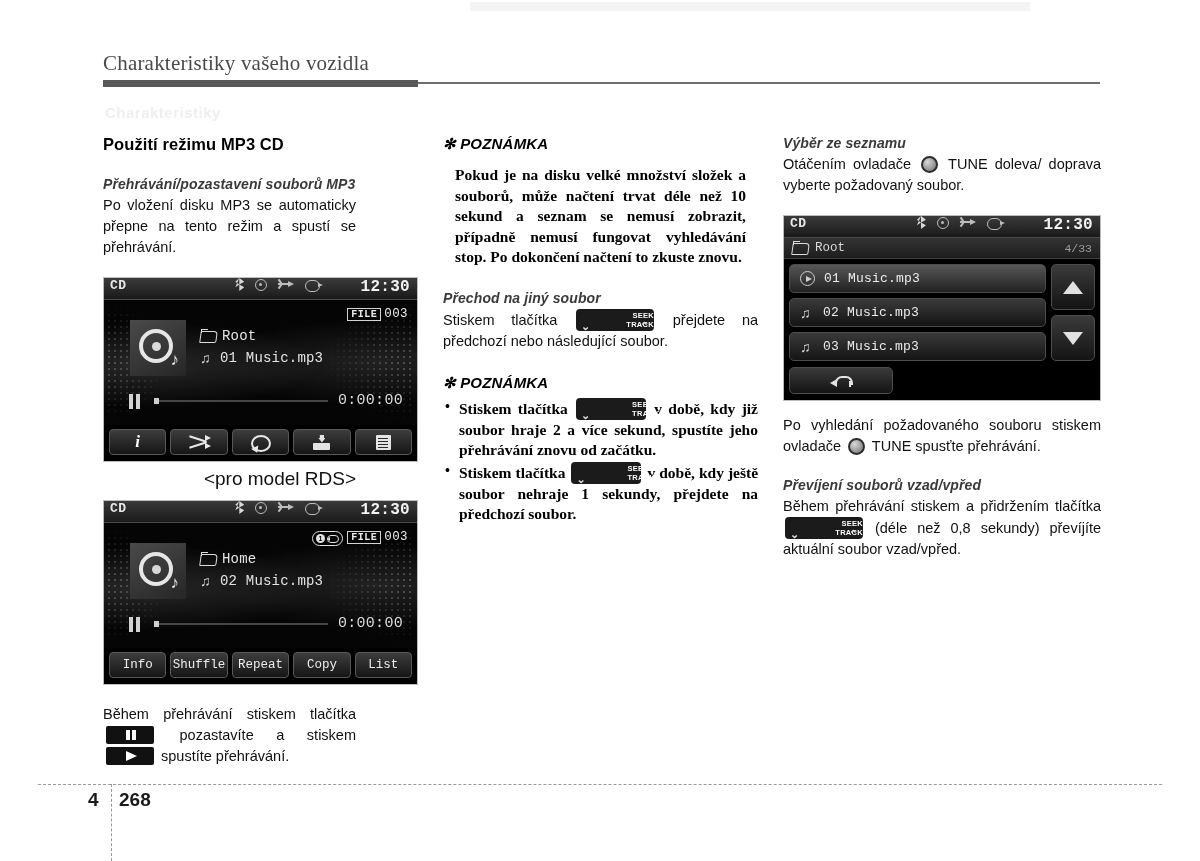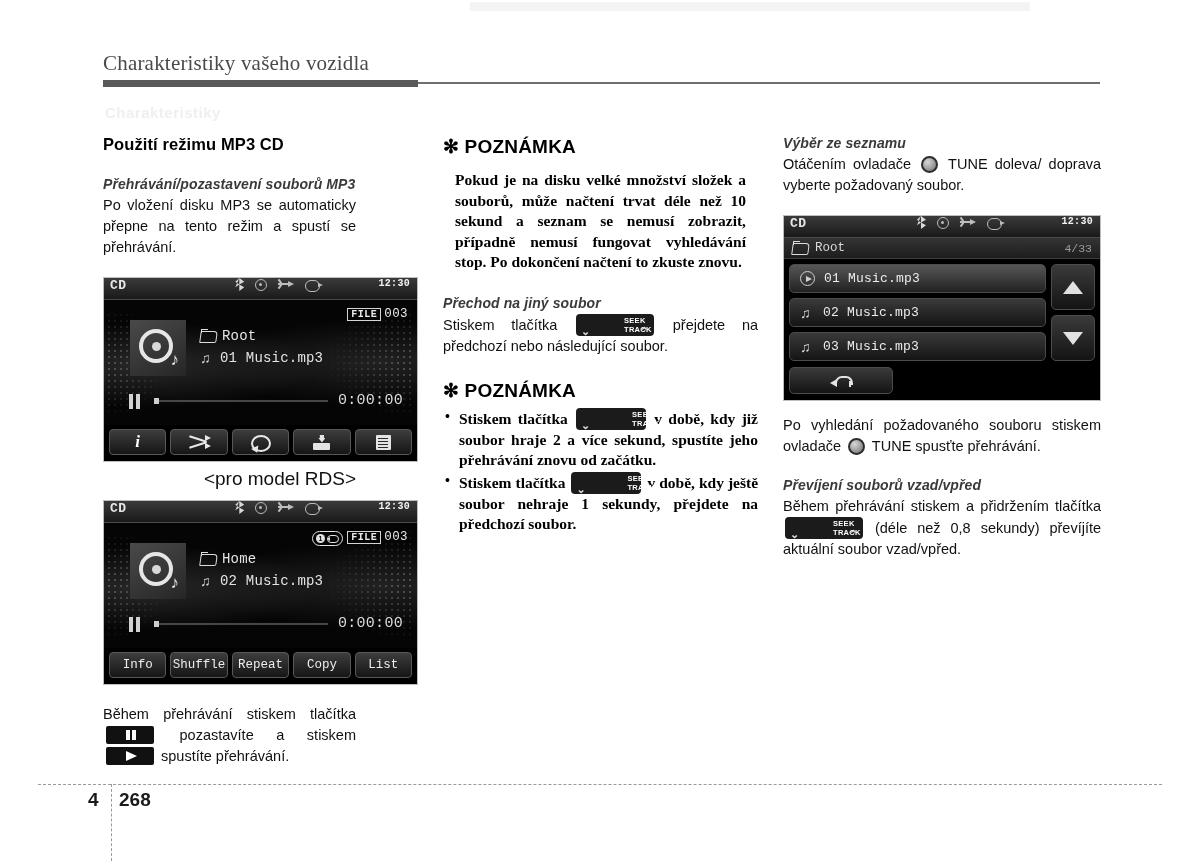--- a/index.html
+++ b/index.html
@@ -48,21 +48,21 @@
     font-size:14px; font-weight:bold; font-style:italic; margin:0 0 3px 0;
     color:#3a3a3a; letter-spacing:.1px;
   }
   p.body {
     font-size:14.5px; line-height:21px; margin:0 0 0 0;
     text-align:justify; color:#111;
   }
   p.body.gap { margin-bottom:19px; }
 
   h2.note {
-    font-size:19px; font-weight:bold; margin:0 0 6px 0; letter-spacing:.2px;
+    font-size:15px; font-weight:bold; margin:0 0 6px 0; letter-spacing:.2px;font-style:italic;
   }
   .note-body {
     font-family:"Liberation Serif", serif;
     font-size:15.5px; font-weight:bold; line-height:20.5px;
     text-align:justify; margin:12px;
   }
   ul.note-list { margin:0; padding:0; list-style:none; }
   ul.note-list li {
     font-family:"Liberation Serif", serif;
     font-size:15.5px; font-weight:bold; line-height:20.5px;
@@ -73,21 +73,21 @@
   }
 
   
   .seek-btn {
     display:inline-block; vertical-align:-6px;
     background:#1b1b1b; color:#fff; border-radius:4px;
     width:78px; height:22px; position:relative; margin:0 2px;
   }
   .seek-btn .lbl {
     position:absolute; left:0; right:0; top:2px;
-    text-align:left; font-family:"Liberation Sans", sans-serif;
+    text-align:right; font-family:"Liberation Sans", sans-serif;
     font-size:7.5px; font-weight:bold; line-height:9px; letter-spacing:.3px;padding-left:48px;
   }
   .seek-btn .chev {
     position:absolute; top:7px; font-size:11px; color:#ddd;
     font-family:"Liberation Sans", sans-serif; font-weight:bold;
   }
   .seek-btn .chev.l { left:5px; }
   .seek-btn .chev.r { right:5px; }
   .seek-btn.dark-wide { width:70px; }
 
@@ -126,21 +126,21 @@
     height:22px; background:linear-gradient(#3a3a3a,#1a1a1a);
     border-bottom:1px solid #4a4a4a;
     display:flex; align-items:flex-start; padding:0 6px; position:relative;
   }
   .src-label {
     color:#e8e8e8; font-size:13px; font-family:"Liberation Mono", monospace;
     font-weight:bold; letter-spacing:.5px;
   }
   .bar-icons { position:absolute; left:56%; transform:translateX(-50%); display:flex; align-items:center; gap:11px; }
   .clock {
-    position:absolute; right:7px; color:#f2f2f2; font-size:10px;
+    position:absolute; right:7px; color:#f2f2f2; font-size:16px;
     font-family:"Liberation Mono", monospace; font-weight:bold; letter-spacing:.3px;
   }
   .ic-bt {
     width:9px; height:13px; background:#d9d9d9; position:relative;
     clip-path:polygon(45% 0,100% 28%,45% 50%,100% 72%,45% 100%,45% 0, 0% 72%, 45% 50%, 0% 28%);
   }
   .ic-disc {
     width:12px; height:12px; border-radius:50%; border:1.5px solid #b9b9b9; position:relative;
   }
   .ic-disc:after { content:""; position:absolute; left:3px; top:3px; width:3px; height:3px; border-radius:50%; background:#b9b9b9; }

